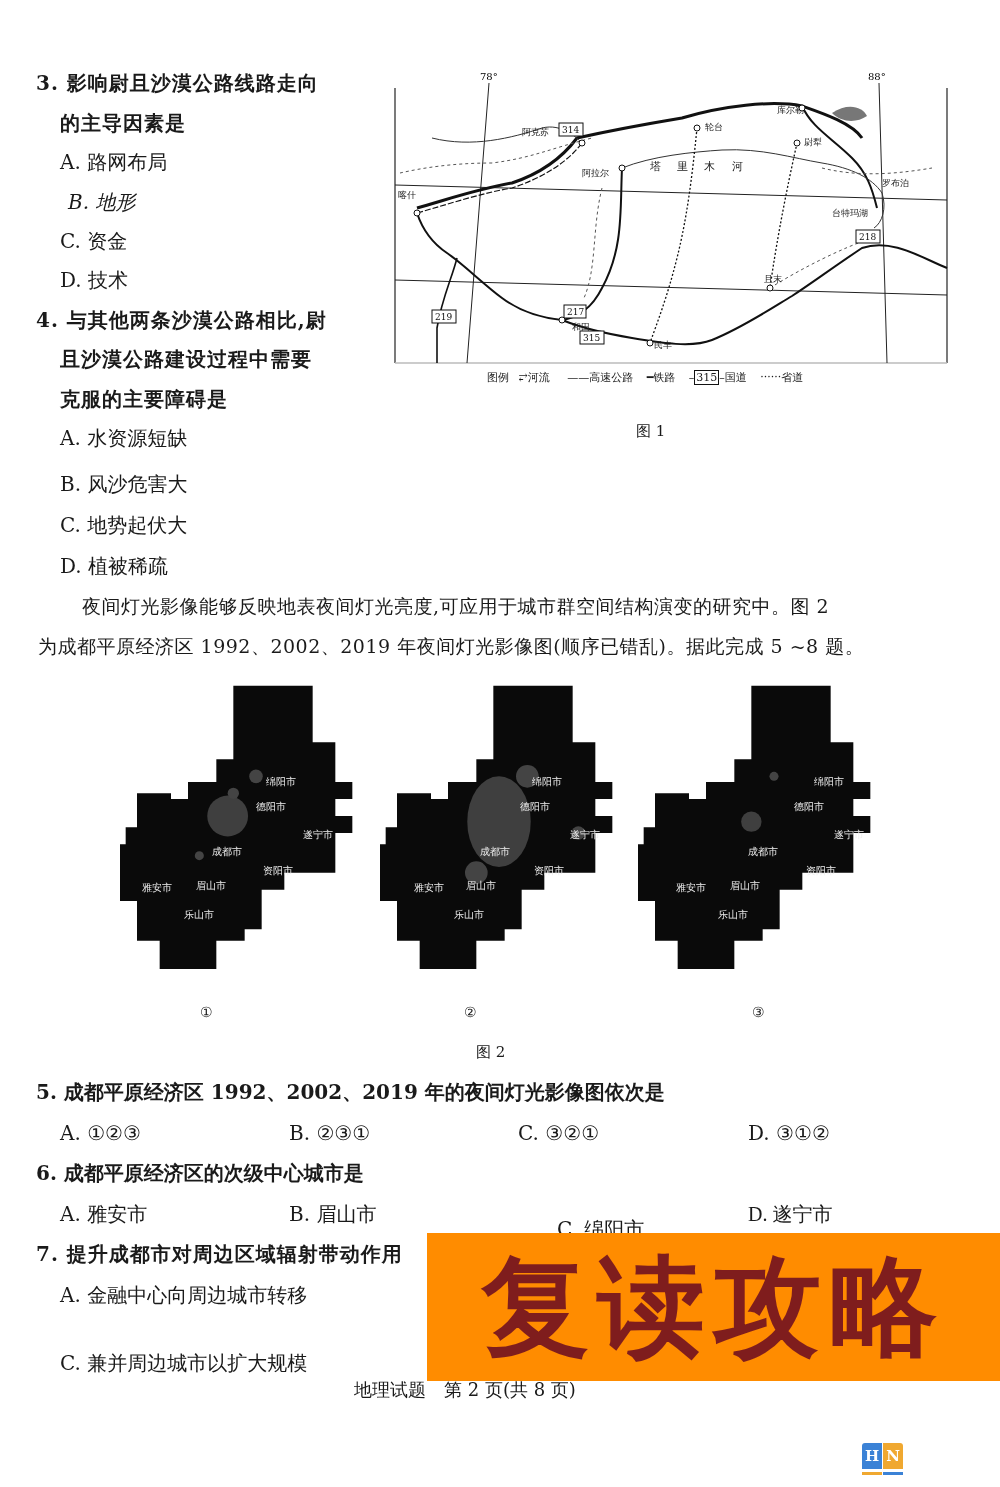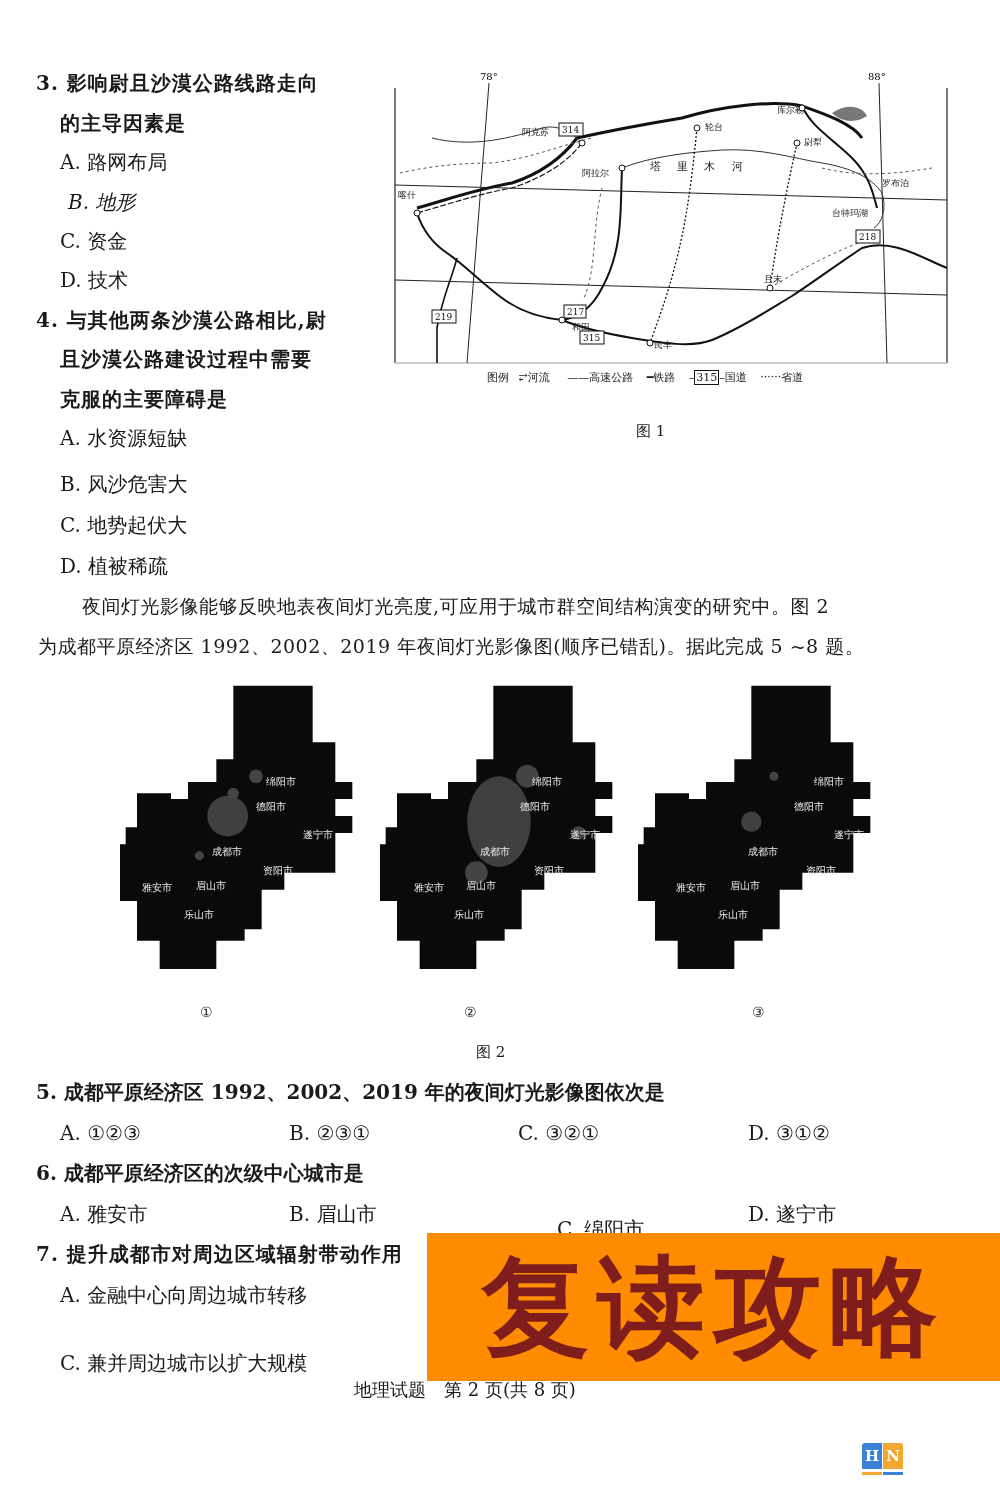--- a/index.html
+++ b/index.html
@@ -199,21 +199,21 @@
 <div class="abs q" style="left:36px;top:1081px;letter-spacing:0;">5. 成都平原经济区 1992、2002、2019 年的夜间灯光影像图依次是</div>
 <div class="abs opt" style="left:60px;top:1122px;">A. ①②③</div>
 <div class="abs opt" style="left:289px;top:1122px;">B. ②③①</div>
 <div class="abs opt" style="left:518px;top:1122px;">C. ③②①</div>
 <div class="abs opt" style="left:748px;top:1122px;">D. ③①②</div>
 
 <div class="abs q" style="left:36px;top:1162px;letter-spacing:0;">6. 成都平原经济区的次级中心城市是</div>
 <div class="abs opt" style="left:60px;top:1203px;">A. 雅安市</div>
 <div class="abs opt" style="left:289px;top:1203px;">B. 眉山市</div>
 <div class="abs opt" style="left:518px;top:1218px;margin-left:39px;">C. 绵阳市</div>
-<div class="abs opt" style="left:748px;top:1203px;">D. 遂宁市</div>
+<div class="abs opt" style="left:748px;top:1203px;font-family:Liberation Serif, serif;">D. 遂宁市</div>
 
 <div class="abs q" style="left:36px;top:1243px;">7. 提升成都市对周边区域辐射带动作用</div>
 <div class="abs opt" style="left:60px;top:1284px;">A. 金融中心向周边城市转移</div>
 <div class="abs opt" style="left:60px;top:1324px;margin-top:28px;">C. 兼并周边城市以扩大规模</div>
 
 <div class="abs banner">
   <span>复读攻略</span>
 </div>
 
 <div class="abs footer">地理试题　第 2 页(共 8 页)</div>

